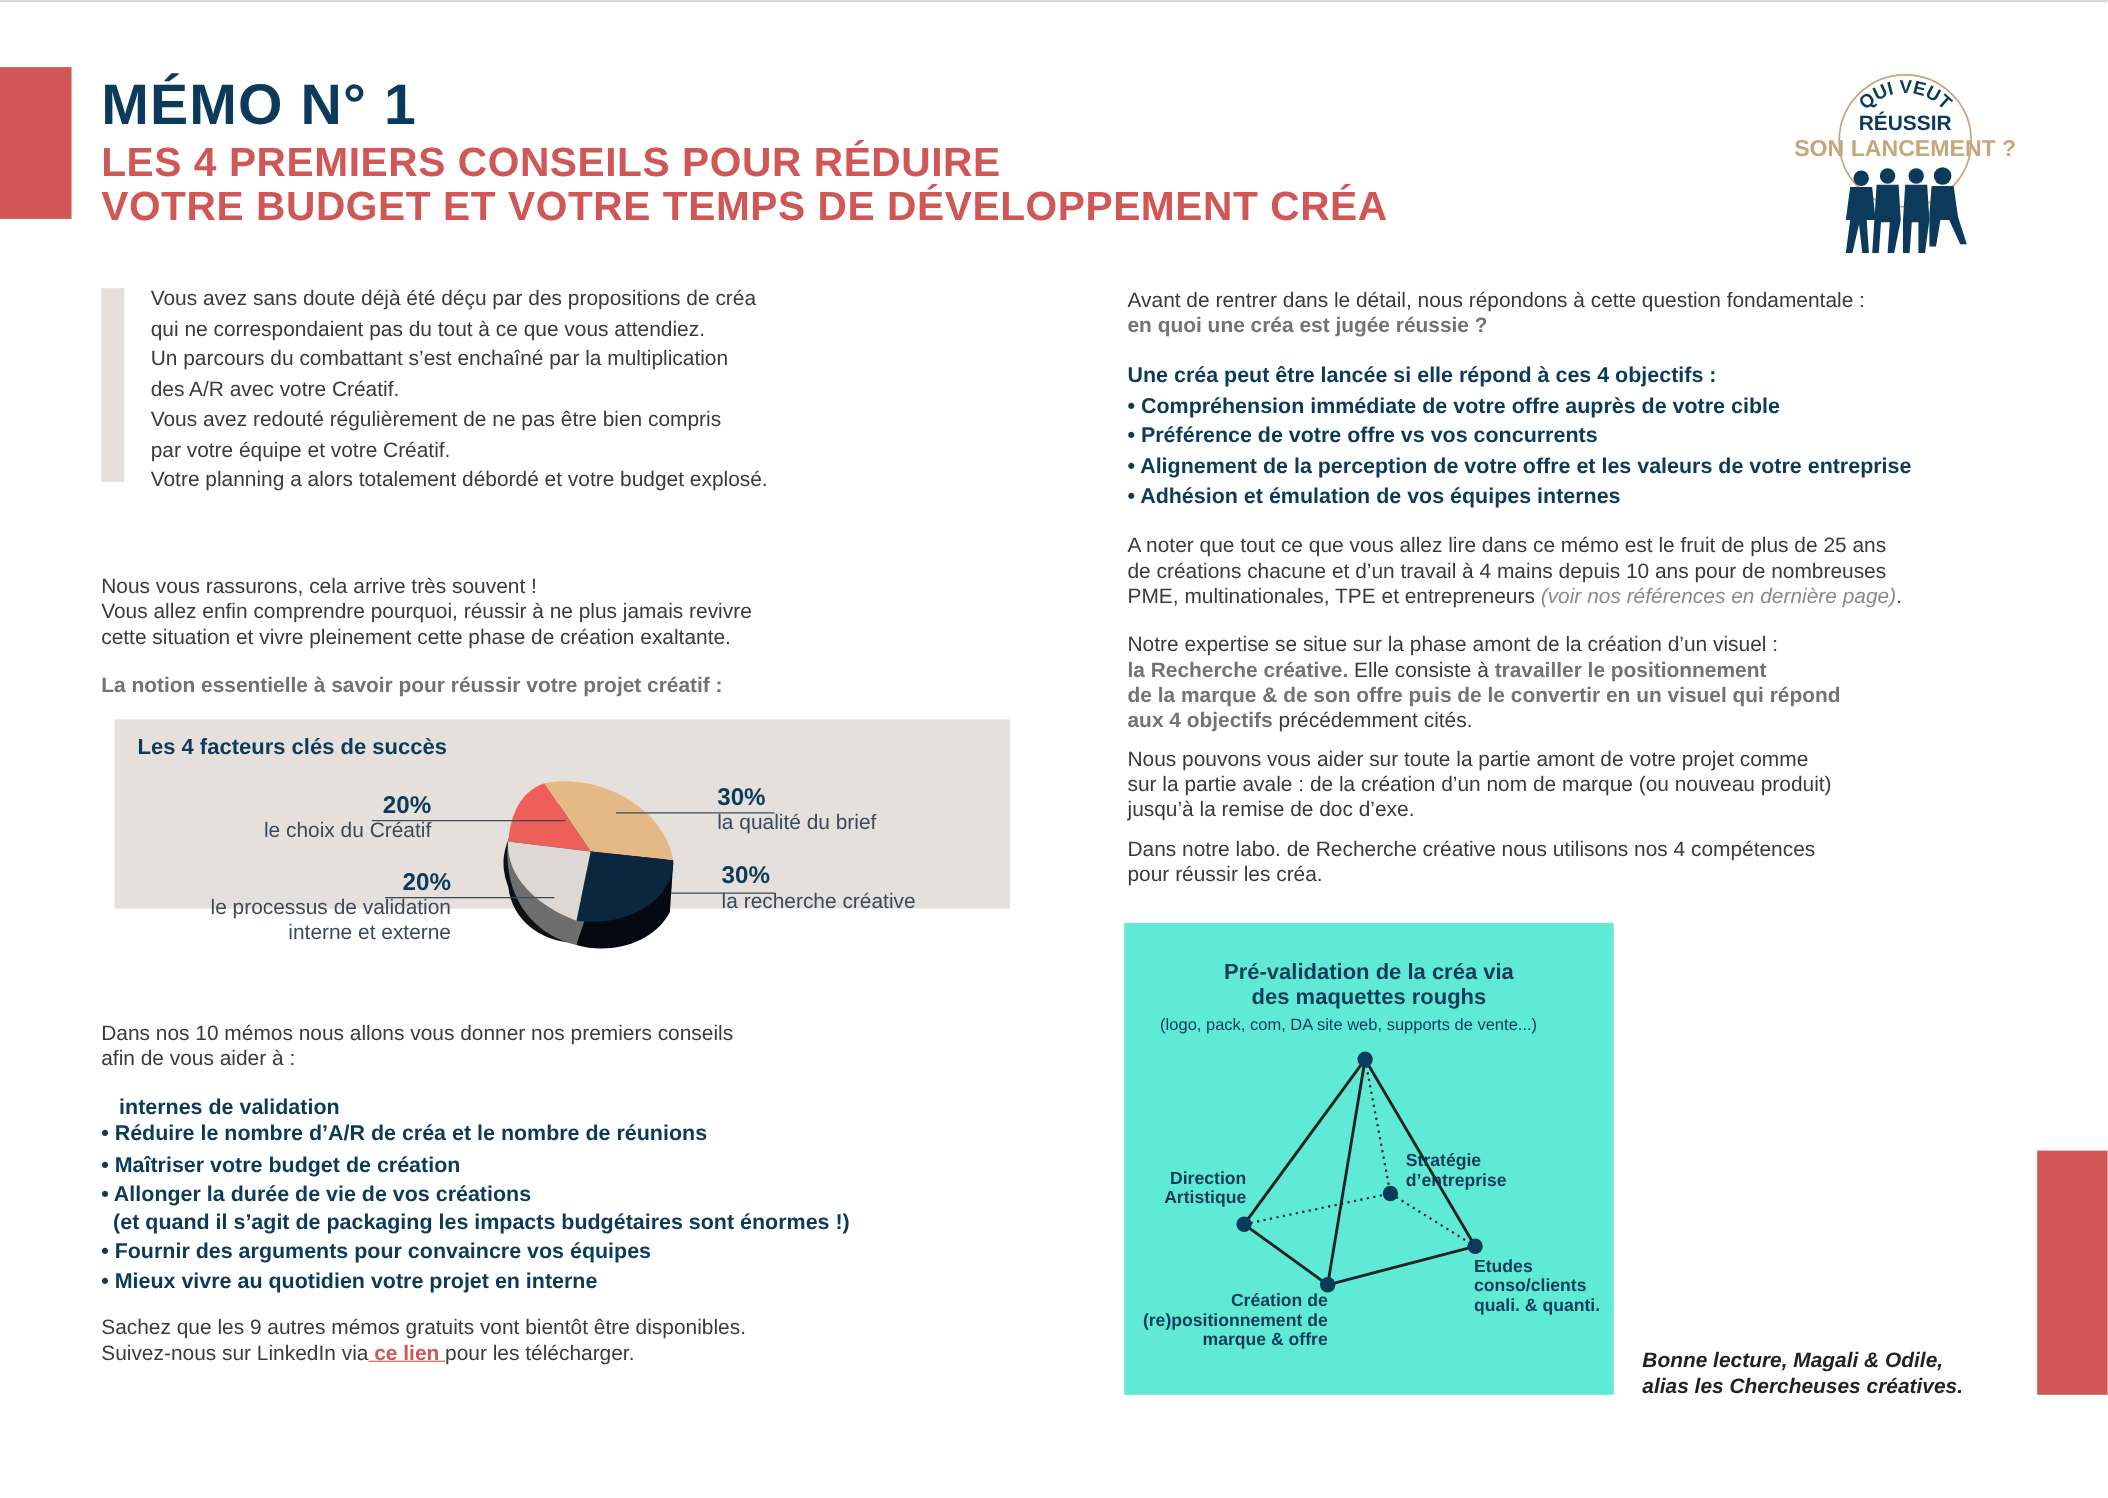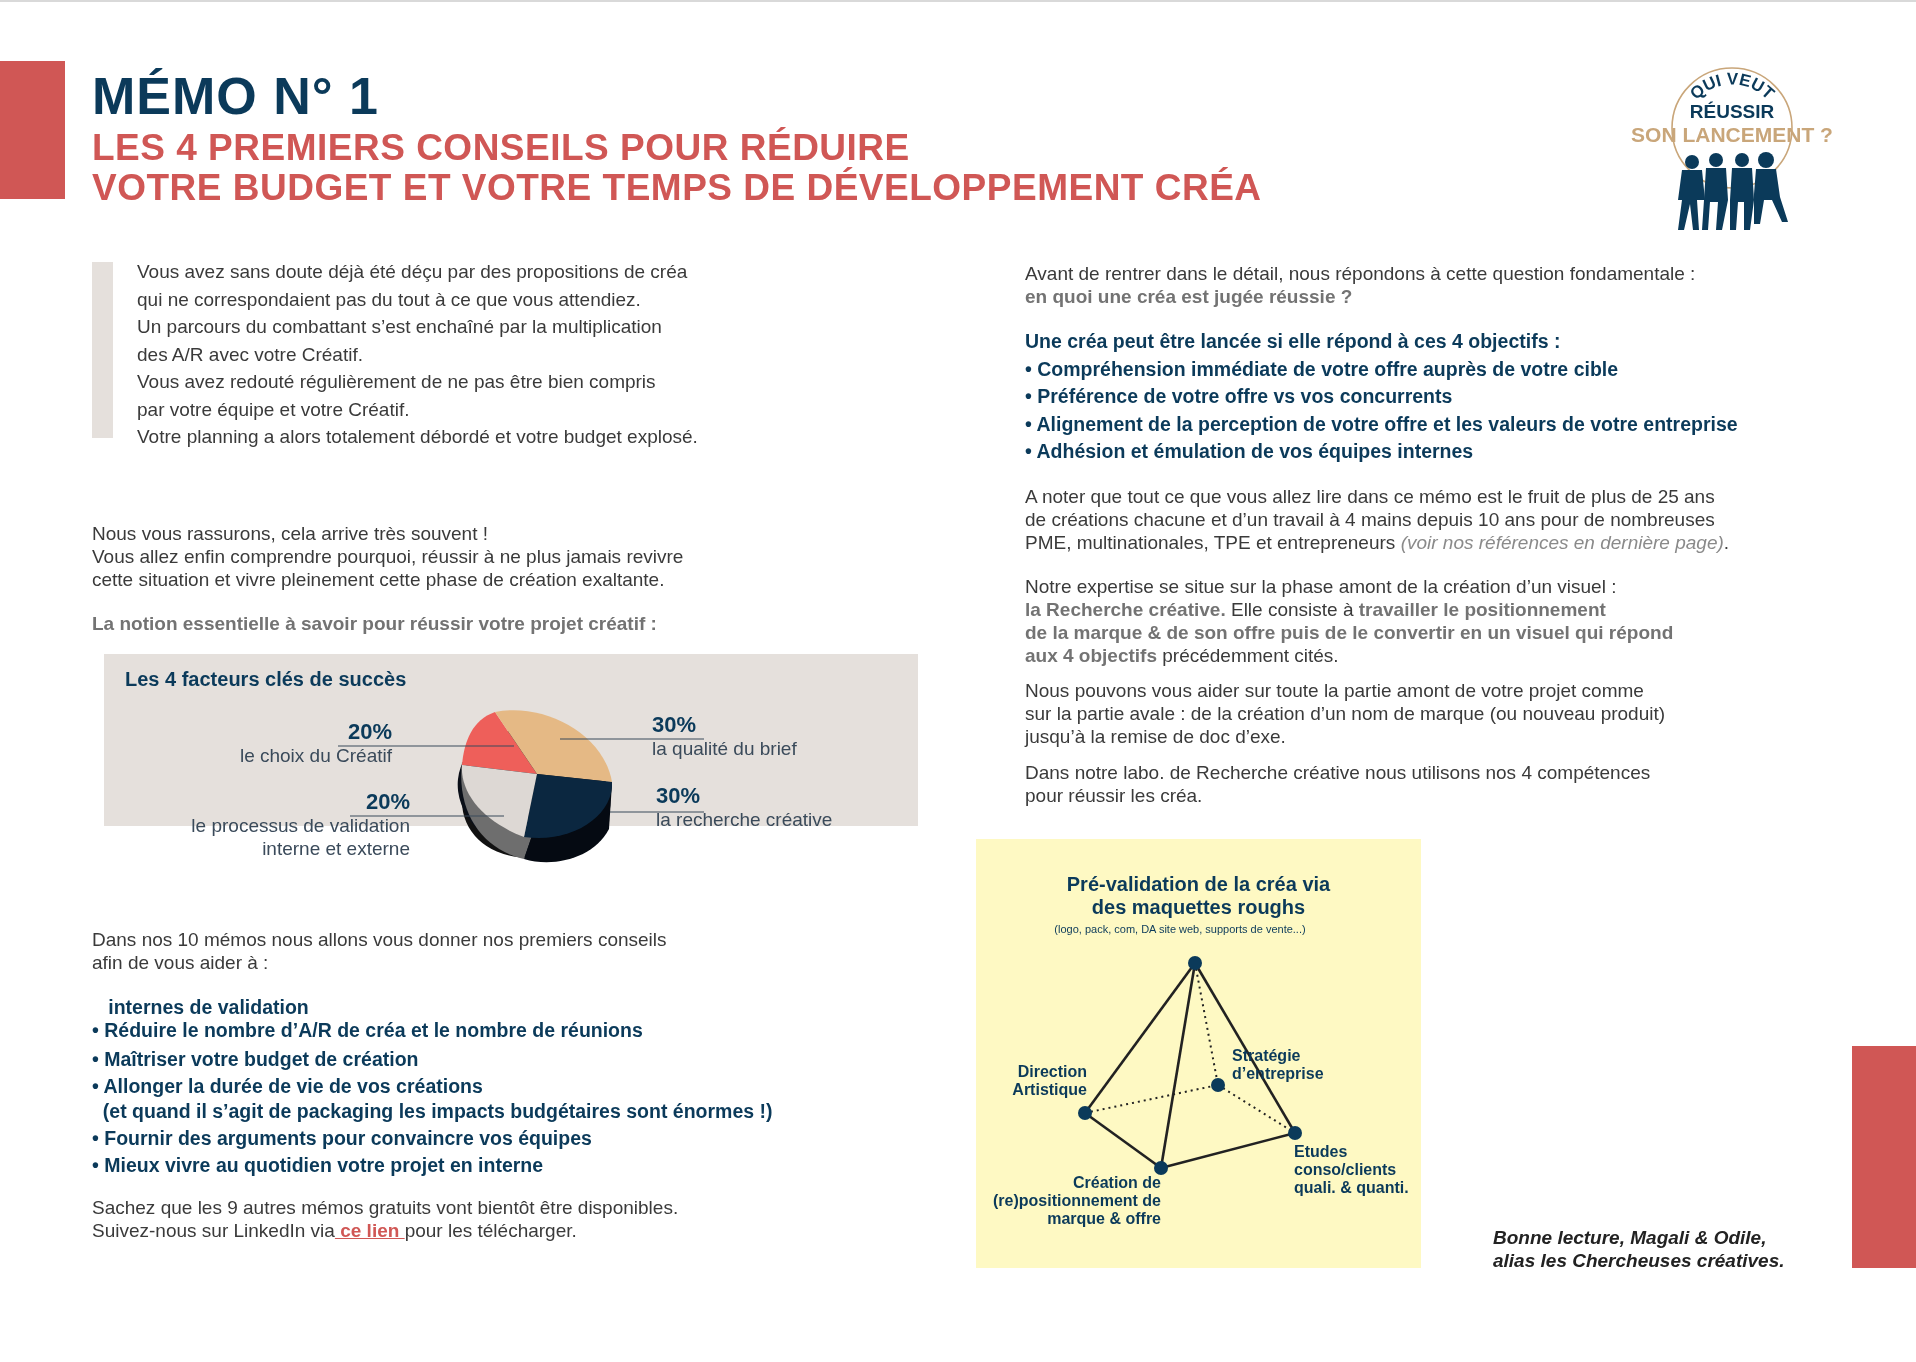--- a/index.html
+++ b/index.html
@@ -29,23 +29,23 @@
   .pie-label { position:absolute; white-space:nowrap; font-size:19px; color:#3a4a5a; }
   .pie-label .pct { font-size:22px; font-weight:bold; color:#0b3a5a; display:block; line-height:24px; }
   .pie-label .txt { display:block; line-height:23px; }
   .pie-label.r { text-align:right; }
   .pie-svg { position:absolute; left:0; top:0; }
 
   .bullets { position:absolute; font-size:19.5px; font-weight:bold; color:#0b3a5a; white-space:nowrap; margin:0; padding:0; list-style:none; }
   .bullets li { margin:0; padding:0; }
   .link { color:#d05755; font-weight:bold; text-decoration:underline; text-decoration-color:#d05755; }
 
-  .diagbox { position:absolute; left:976px; top:839px; width:445px; height:429px; background:#fef9c3; }
+  .diagbox { position:absolute; left:1022px; top:839px; width:445px; height:429px; background:#5eead4; }
   .diag-title { position:absolute; left:0; width:445px; top:34px; text-align:center; font-size:20px; font-weight:bold; color:#0b3a5a; line-height:23px; }
-  .diag-sub { position:absolute; left:0; width:408px; top:84px; text-align:center; font-size:11px; color:#0b3a5a; }
+  .diag-sub { position:absolute; left:0; width:408px; top:84px; text-align:center; font-size:15px; color:#0b3a5a; }
   .diag-lbl { position:absolute; font-size:16px; font-weight:bold; color:#0b3a5a; line-height:18px; white-space:nowrap; }
   .diag-lbl.r { text-align:right; }
 
   .signoff { position:absolute; left:1493px; top:1226px; font-size:19px; font-style:italic; font-weight:bold; color:#222; line-height:23px; white-space:nowrap; }
 </style>
 </head>
 <body>
 
 <div class="topline"></div>
 <div class="redbar left"></div>

